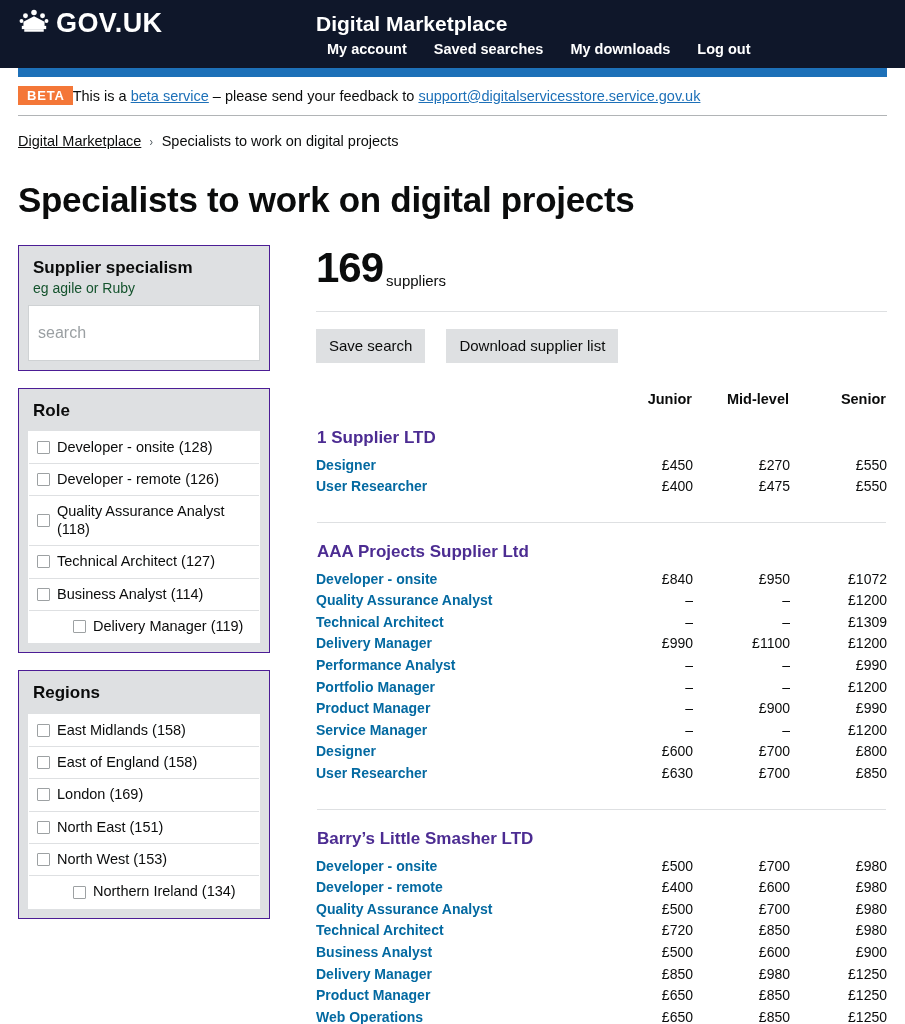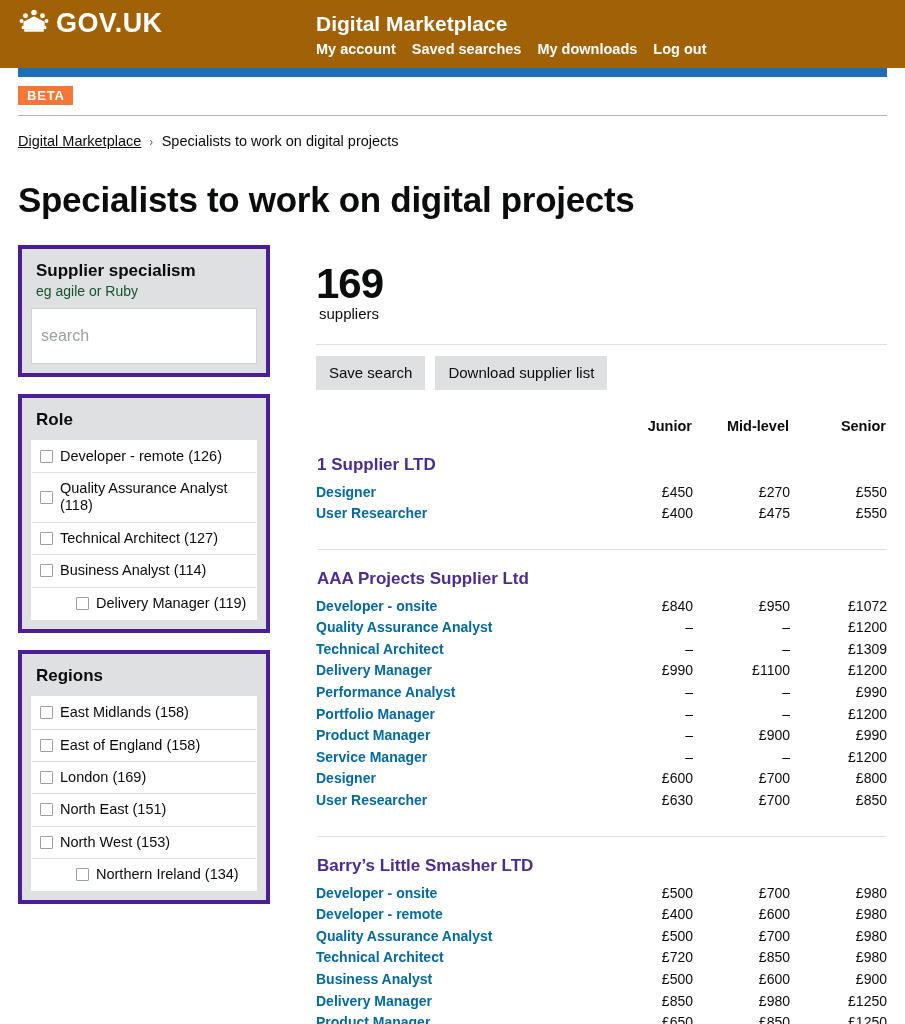--- a/index.html
+++ b/index.html
@@ -7,21 +7,21 @@
     margin: 0; padding: 0;
     width: 905px; height: 1024px;
     overflow: hidden;
     background: #ffffff;
     font-family: "Liberation Sans", sans-serif;
     color: #0b0c0c;
   }
 
   
   .govuk-header {
-    background: #a16207;
+    background: #0f172a;
     height: 68px;
     position: relative;
     padding-left: 48px;
   }
   .header-logo {
     position: absolute;
     left: 18px; top: 8px;
     display: flex;
     align-items: center;
     gap: 6px;
@@ -51,20 +51,21 @@
     margin-top: 5px;
     display: flex;
     gap: 16px;
   }
   .service-nav a {
     color: #ffffff;
     font-size: 14.5px;
     font-weight: bold;
     text-decoration: none;
     white-space: nowrap;
+    margin-left: 11px;
   }
 
   
   .blue-bar {
     height: 9px;
     background: #1d70b8;
     margin: 0 18px;
   }
 
   
@@ -120,21 +121,21 @@
     margin: 25px 18px 0 18px;
     gap: 46px;
     align-items: flex-start;
   }
   .sidebar { width: 252px; flex: 0 0 252px; }
   .results { flex: 1 1 auto; min-width: 0; }
 
   
   .filter-panel {
     background: #dee0e2;
-    border: 4px solid #4c1d95;
+    border: 1px solid #4c1d95;
     padding: 9px 9px 9px 9px;
     margin-bottom: 17px;
   }
   .filter-panel.search-panel { padding-bottom: 9px; }
   .filter-title {
     font-size: 17px;
     font-weight: bold;
     margin: 2px 0 0 5px;
     line-height: 1.3;
   }
@@ -179,43 +180,42 @@
     flex: 0 0 13px;
     border: 1px solid #9da1a3;
     background: #ffffff;
     border-radius: 1px;
   }
   .filter-label { color: #0b0c0c; }
 
   
   .result-count {
     display: flex;
-    align-items: flex-start;
-    margin-top: 18px;
-    flex-direction: column;
+    align-items: flex-end;
+    margin-top: 2px;
   }
   .count-number {
     font-size: 42px;
     font-weight: bold;
     letter-spacing: -1px;
     line-height: 1;
   }
   .count-label {
     font-size: 15px;
     margin-left: 3px;
   }
   .results-divider {
     border: none;
     border-top: 1px solid #dee0e2;
     margin: 22px 0 0 0;
   }
   .action-buttons {
     display: flex;
-    gap: 10px;
-    margin-top: 11px;
+    gap: 21px;
+    margin-top: 17px;
   }
   .action-button {
     background: #dee0e2;
     border: none;
     color: #0b0c0c;
     font-size: 15px;
     font-family: "Liberation Sans", sans-serif;
     padding: 9px 13px 10px 13px;
     line-height: 1;
     cursor: pointer;
@@ -298,20 +298,21 @@
       <a href="#">My downloads</a>
       <a href="#">Log out</a>
     </nav>
   </div>
 </div>
 
 <div class="blue-bar"></div>
 
 <div class="phase-banner">
   <span class="beta-tag">BETA</span>
+  <span class="phase-text"><span>This is a </span><a href="#">beta service</a><span> – please send your feedback to </span><a href="#">support@digitalservicesstore.service.gov.uk</a></span>
 </div>
 
 <div class="breadcrumbs">
   <a href="#">Digital Marketplace</a>
   <span class="crumb-sep">›</span>
   <span class="crumb-current">Specialists to work on digital projects</span>
 </div>
 
 <h1 class="page-title">Specialists to work on digital projects</h1>
 
@@ -321,20 +322,24 @@
 
     <div class="filter-panel search-panel">
       <div class="filter-title">Supplier specialism</div>
       <div class="filter-hint">eg agile or Ruby</div>
       <input class="filter-search-input" type="text" placeholder="search" style="">
     </div>
 
     <div class="filter-panel role-panel">
       <div class="filter-title">Role</div>
       <ul class="filter-list">
+        <li class="filter-item">
+          <span class="filter-checkbox"></span>
+          <span class="filter-label">Developer - onsite (128)</span>
+        </li>
         <li class="filter-item">
           <span class="filter-checkbox"></span>
           <span class="filter-label">Developer - remote (126)</span>
         </li>
         <li class="filter-item">
           <span class="filter-checkbox"></span>
           <span class="filter-label">Quality Assurance Analyst (118)</span>
         </li>
         <li class="filter-item">
           <span class="filter-checkbox"></span>

